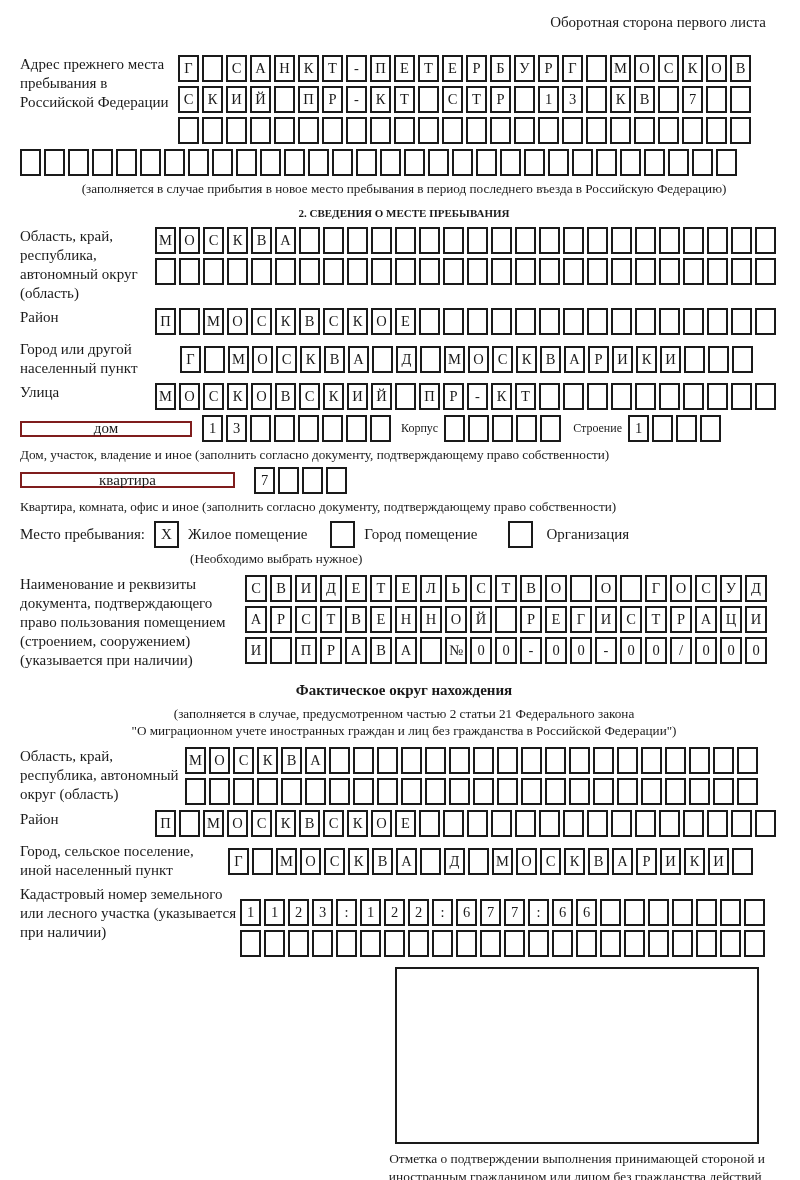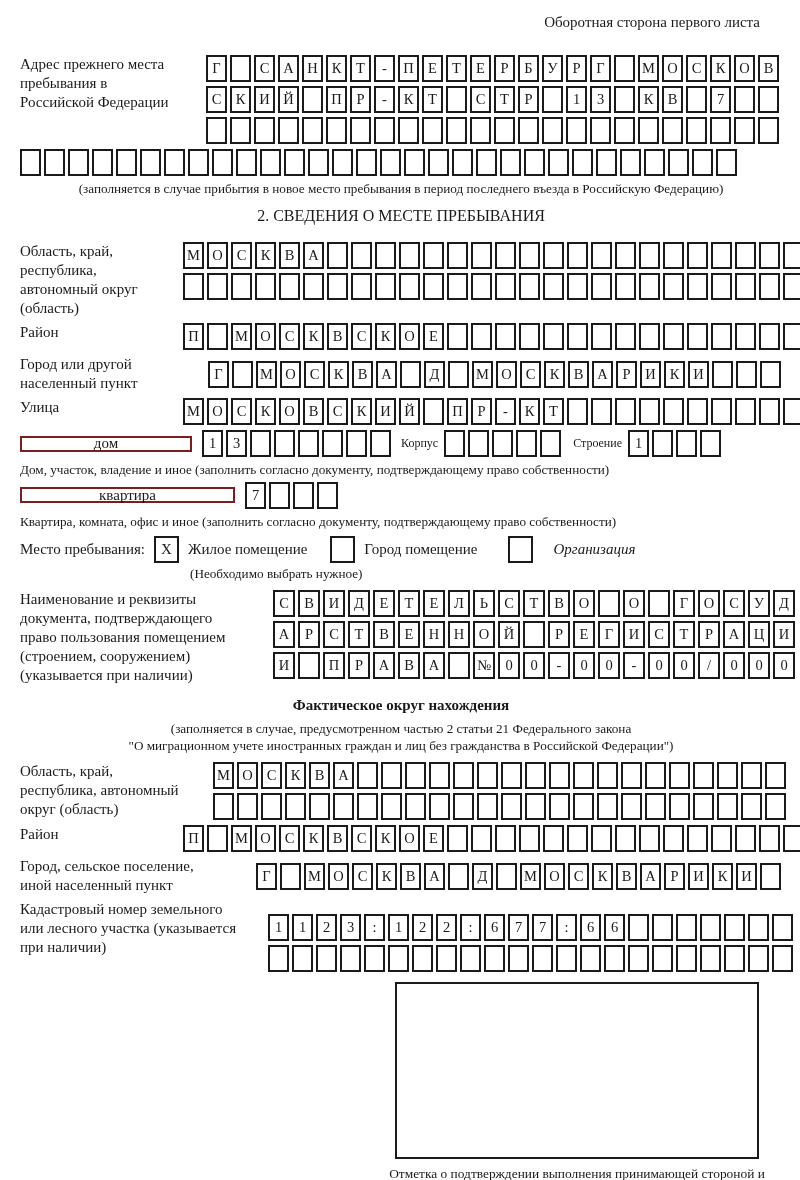--- a/index.html
+++ b/index.html
@@ -1,39 +1,39 @@
 <!DOCTYPE html>
 <html><head>
 <meta charset="utf-8">
 <style>
   html,body{margin:0;padding:0;background:#fff;}
   .page{
     width:800px;height:1180px;box-sizing:border-box;
     background:#fff;color:#1a1a1a;
     font-family:"Liberation Serif", serif;
-    padding:14px 18px 0 20px;position:relative;overflow:hidden;
+    padding:14px 12px 0 20px;position:relative;overflow:hidden;
   }
   .hdr{text-align:right;font-size:15px;padding-right:22px;margin-bottom:24px;}
-  .frow{display:flex;align-items:flex-start;margin-bottom:5px;gap:28px;}
+  .frow{display:flex;align-items:flex-start;margin-bottom:5px;}
   .frow.vcenter{align-items:center;}
   .flabel{font-size:15px;line-height:1.27;flex-shrink:0;}
   .rows{display:flex;flex-direction:column;gap:4px;}
   .cellrow{display:flex;gap:3px;flex-wrap:nowrap;}
   .cell{
     box-sizing:border-box;width:21px;height:27px;border:2px solid #1a1a1a;
     display:flex;align-items:center;justify-content:center;
     font-size:14.5px;flex-shrink:0;background:#fff;
   }
   .wide .cell{width:22px;}
   .lw158{width:158px;} .lw135{width:135px;} .lw160{width:160px;}
   .lw225{width:225px;} .lw165{width:165px;} .lw208{width:208px;} .lw220{width:220px;}
   .fullrow{margin:0 0 4px 0;}
   .note{font-size:13.2px;line-height:1.3;}
   .center{text-align:center;}
-  .sectitle{text-align:center;font-weight:normal;font-size:16px;margin:10px 0 17px;}
+  .sectitle{text-align:center;font-weight:bold;font-size:11px;margin:10px 0 8px;}
   .subtitle{text-align:center;font-weight:bold;font-size:15px;margin:12px 0 6px;}
   .bigbox{
     box-sizing:border-box;height:16px;border:2px solid #7f1d1d;
     display:flex;align-items:center;justify-content:center;font-size:15px;flex-shrink:0;background:#fff;
   }
   .cb{
     box-sizing:border-box;width:25px;height:27px;border:2px solid #1a1a1a;
     display:inline-flex;align-items:center;justify-content:center;font-size:15px;flex-shrink:0;background:#fff;
   }
   .houserow{display:flex;align-items:center;margin-bottom:4px;}
@@ -351,39 +351,39 @@
     <div class="inline-label" style="margin-right:6px;">Строение</div>
     <div class="cellrow">
         <span class="cell">1</span>
         <span class="cell"></span>
         <span class="cell"></span>
         <span class="cell"></span>
       </div>
   </div>
   <div class="note mb2">Дом, участок, владение и иное (заполнить согласно документу, подтверждающему право собственности)</div>
 
-  <div class="houserow" style="margin-top:3px;">
+  <div class="houserow" style="margin-top:3px;gap:9px;">
     <div class="bigbox" style="width:215px;margin-right:10px;">квартира</div>
     <div class="cellrow">
         <span class="cell">7</span>
         <span class="cell"></span>
         <span class="cell"></span>
         <span class="cell"></span>
       </div>
   </div>
   <div class="note mb2">Квартира, комната, офис и иное (заполнить согласно документу, подтверждающему право собственности)</div>
 
   <div class="stayrow">
     <span>Место пребывания:</span>
     <span class="cb">X</span>
     <span>Жилое помещение</span>
     <span class="cb" style="margin-left:14px;"></span>
     <span>Город помещение</span>
     <span class="cb" style="margin-left:22px;"></span>
-    <span style="margin-left:11px;font-style:italic;">Организация</span>
+    <span style="margin-left:4px;">Организация</span>
   </div>
   <div class="staynote">(Необходимо выбрать нужное)</div>
 
   <div class="frow">
     <div class="flabel lw225">Наименование и реквизиты документа, подтверждающего право пользования помещением (строением, сооружением) (указывается при наличии)</div>
     <div class="rows wide">
       <div class="cellrow">
           <span class="cell">С</span>
           <span class="cell">В</span>
           <span class="cell">И</span>

